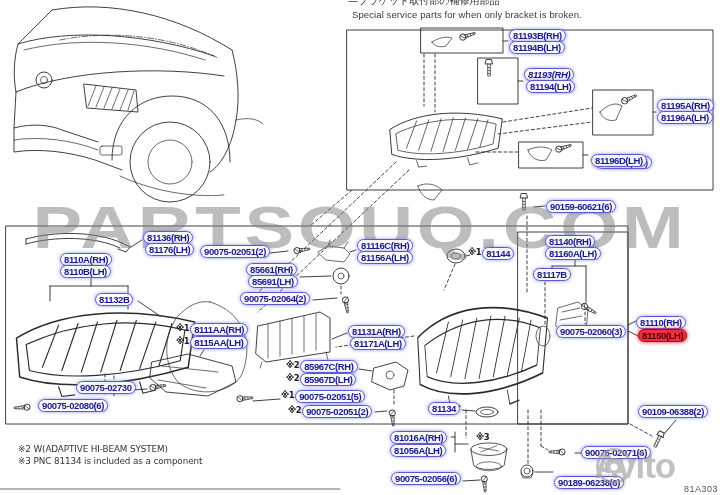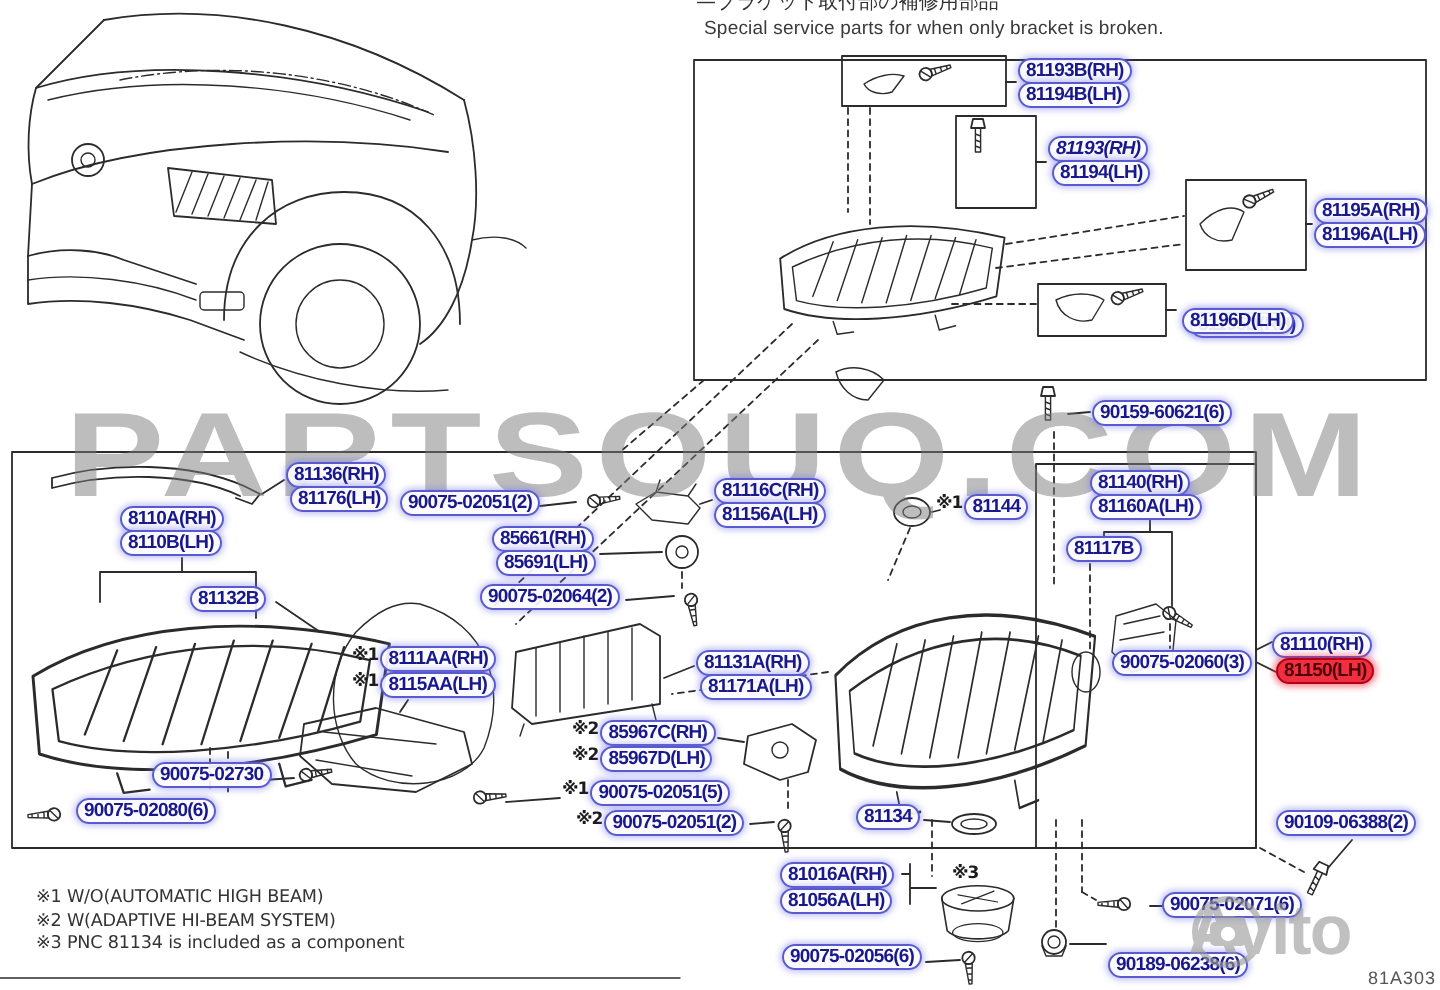--- a/index.html
+++ b/index.html
@@ -361,21 +361,20 @@
       </div>
       <div class="lrow" style="left: 581px; top: 446px;">
         <span class="pill">90075-02071(6)</span>
       </div>
       <div class="lrow" style="left: 554px; top: 464px; margin-top: 12px;">
         <span class="pill">90189-06238(6)</span>
       </div>
     </div>
 
   <div class="legend" id="legend">
-      <div>※1 W/O(AUTOMATIC HIGH BEAM)</div>
       <div>※2 W(ADAPTIVE HI-BEAM SYSTEM)</div>
       <div>※3 PNC 81134 is included as a component</div>
     </div>
 
   <div class="wm-avito">
     <svg width="40" height="40" viewBox="0 0 40 40">
       <circle cx="20" cy="20" r="16.5" fill="none" stroke="#9b9b9b" stroke-width="3"></circle>
       <rect x="11" y="15" width="18" height="12" rx="2.5" fill="#9b9b9b"></rect>
       <rect x="16" y="12" width="8" height="4" rx="1.5" fill="#9b9b9b"></rect>
       <circle cx="20" cy="21" r="3.6" fill="#ffffff"></circle>

